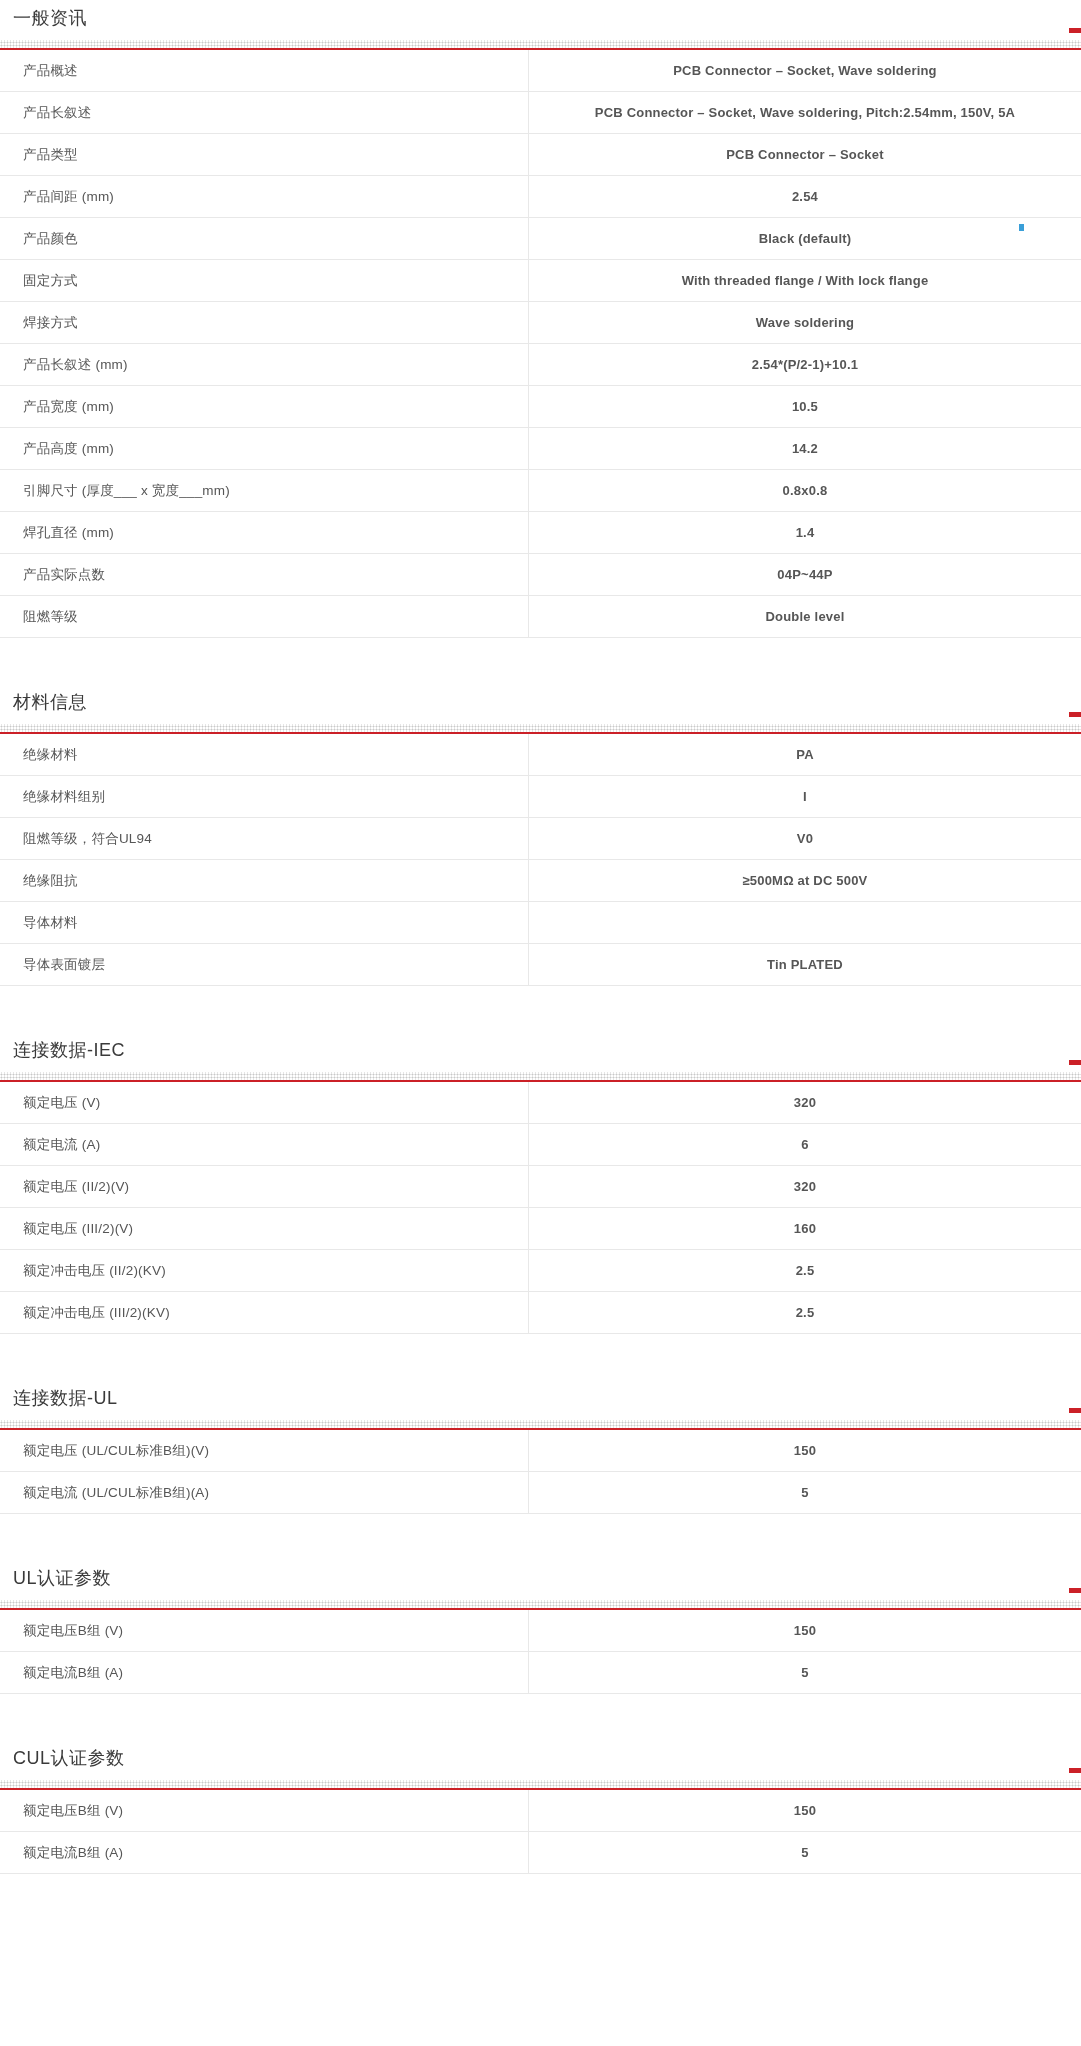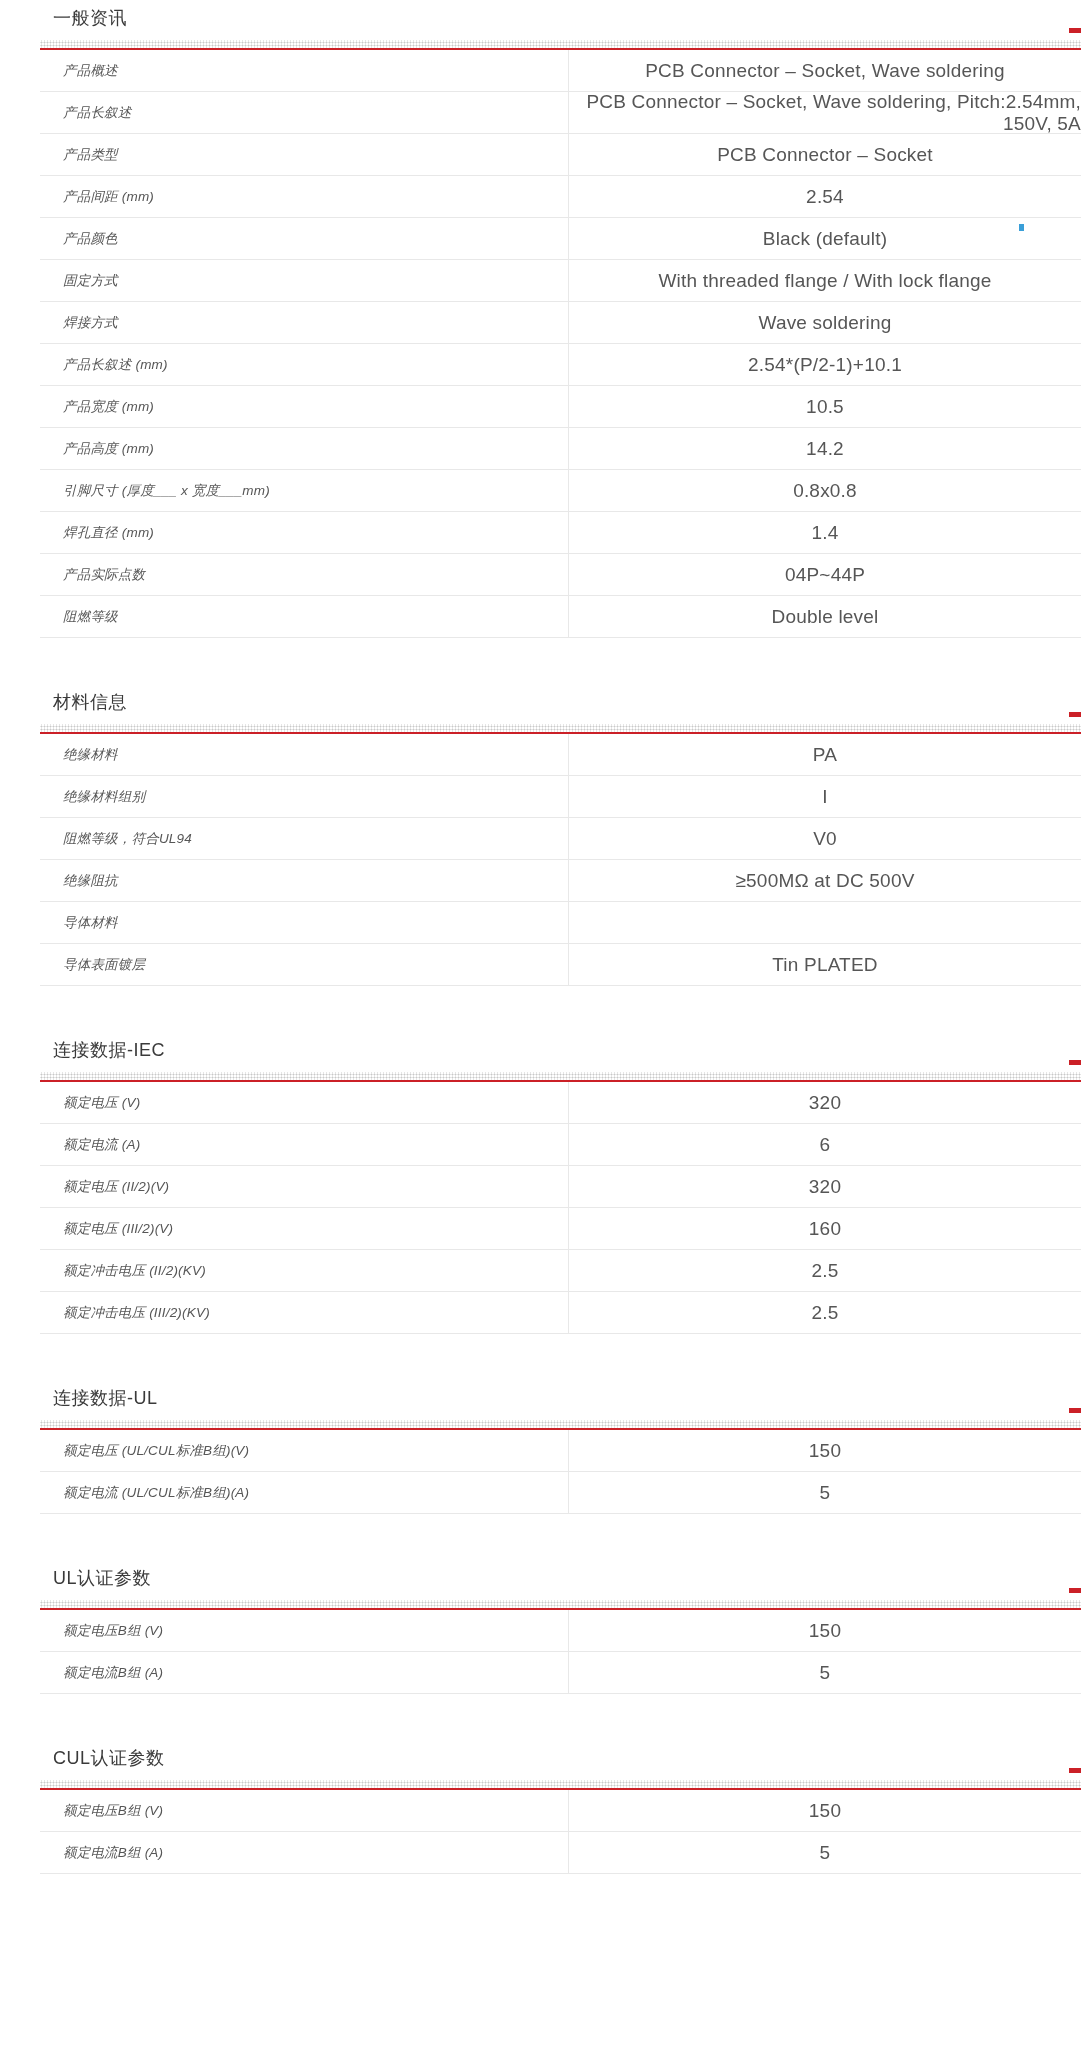--- a/index.html
+++ b/index.html
@@ -9,21 +9,21 @@
     font-family: "Liberation Sans", "DejaVu Sans", sans-serif;
   }
   #viewport {
     position: relative;
     width: 1081px;
     height: 2046px;
     overflow: hidden;
     background: #ffffff;
   }
   #sections { padding-top: 6px; }
-  .section { position: relative; padding-left: 40px; }
+  .section { position: relative; }
   .section + .section { margin-top: 52px; }
   .sec-header {
     position: relative;
     padding-left: 13px;
     font-size: 18px;
     line-height: 24px;
     color: #3a3a3a;
     margin: 0 0 10px 0;
     font-weight: normal;
     letter-spacing: 0.5px;
@@ -58,31 +58,31 @@
   .cell-label {
     width: 529px;
     box-sizing: border-box;
     padding-left: 23px;
     border-right: 1px solid #e8e8e8;
     display: flex;
     align-items: center;
     font-size: 13.5px;
     color: #565656;
     letter-spacing: 0.2px;
-    font-style: italic;
   }
   .cell-value {
     flex: 1;
     display: flex;
     align-items: center;
     justify-content: center;
-    font-size: 19px;
+    font-size: 13px;
     color: #565656;
-    text-align: right;
+    text-align: center;
     letter-spacing: 0.2px;
+    font-weight: bold;
   }
   .blue-marker {
     position: absolute;
     left: 1019px;
     top: 224px;
     width: 5px;
     height: 7px;
     background: #3a9fd8;
   }
 </style>

